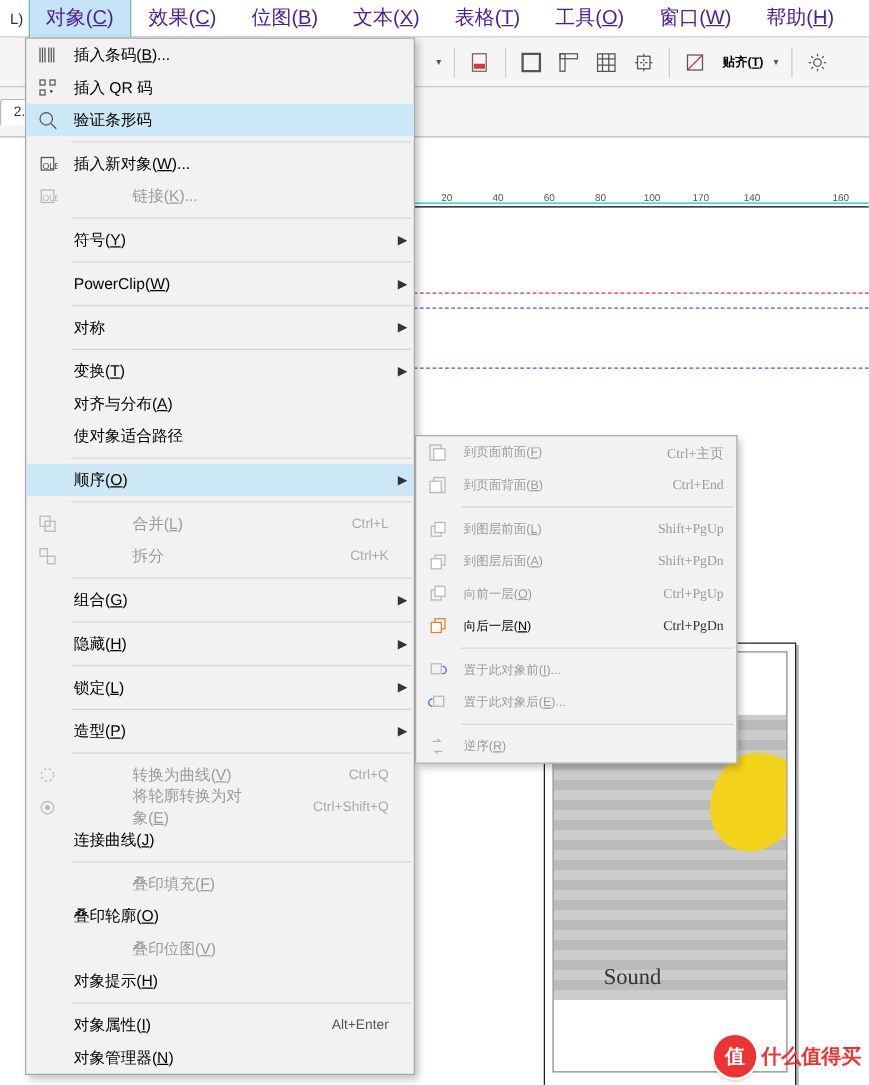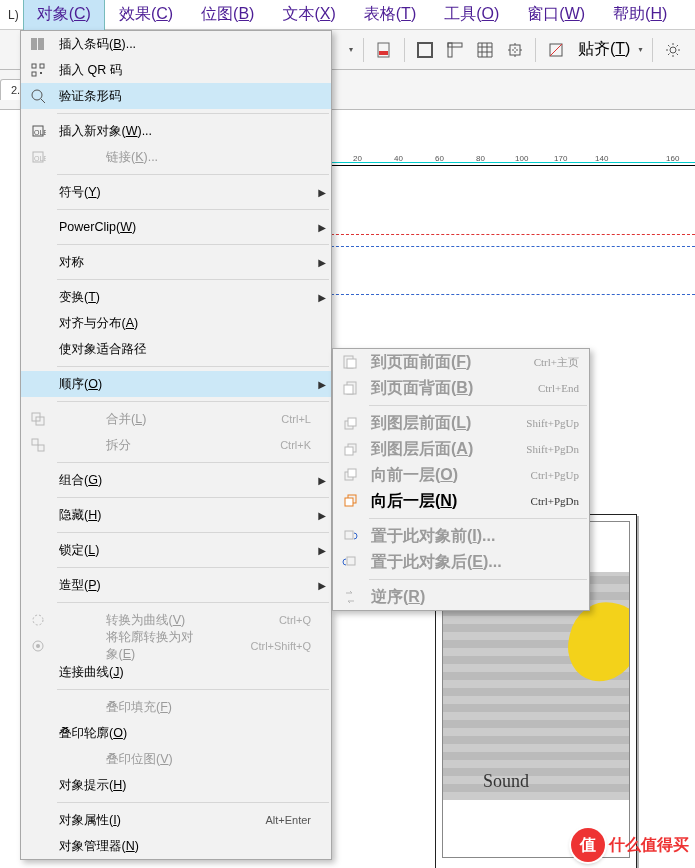--- a/index.html
+++ b/index.html
@@ -46,21 +46,21 @@
 .menu-panel .label .u { text-decoration:underline; }
 .menu-panel .shortcut { font-size:11px; color:#555; padding-right:20px; }
 .menu-panel .row.disabled .shortcut { color:#aaa;text-align:right; }
 .menu-panel .arrow { width:18px; text-align:center; font-size:10px; color:#333; }
 .menu-panel .sep { height:1px; background:#d6d6d6; margin:4px 2px 4px 36px; }
 
 .submenu { position:absolute; top:348px; left:332px; width:258px; background:#f2f2f2; border:1px solid #a8a8a8; box-shadow:3px 3px 6px rgba(0,0,0,0.25); z-index:11; }
 .submenu .row { display:flex; align-items:center; height:26px; position:relative; color:#9b9b9b; }
 .submenu .row.enabled { color:#000; }
 .submenu .icon-col { width:34px; display:flex; align-items:center; justify-content:center; flex-shrink:0; }
-.submenu .label { flex:1; padding-left:4px; font-size:16px;font-weight:bold; }
+.submenu .label { flex:1; padding-left:4px; font-size:10px; }
 .submenu .label .u { text-decoration:underline; }
 .submenu .shortcut { font-size:11px; padding-right:10px;font-family:Liberation Serif, serif; }
 .submenu .row.enabled .shortcut { color:#333; }
 .submenu .sep { height:1px; background:#d6d6d6; margin:4px 2px 4px 36px; }
 
 .watermark { position:absolute; right:6px; bottom:6px; display:flex; align-items:center; gap:4px; z-index:20; }
 .wm-circle { width:34px; height:34px; border-radius:50%; background:#e33; color:#fff; font-size:16px; font-weight:bold; display:flex; align-items:center; justify-content:center; box-shadow:0 0 0 2px #fff, 0 2px 4px rgba(0,0,0,0.3); }
 .wm-text { color:#e33; font-weight:bold; font-size:16px; }
 
 svg { width:16px; height:16px; }
@@ -112,21 +112,21 @@
         <rect x="3" y="3" width="10" height="10" fill="none" stroke="#555"></rect>
       </svg>
     </div>
   <span class="tb-sep"></span>
   <div class="tb-btn">
       <svg>
         <rect x="2" y="2" width="12" height="12" fill="none" stroke="#555"></rect>
         <line x1="2" y1="14" x2="14" y2="2" stroke="#d33"></line>
       </svg>
     </div>
-  <span style="padding:0 2px 0 6px;font-size:16px;"><span>贴齐</span>(<span style="text-decoration:underline">T</span>)</span>
+  <span style="padding:0 2px 0 6px;font-size:10px;font-weight:bold;"><span>贴齐</span>(<span style="text-decoration:underline">T</span>)</span>
   <span class="tb-dd">▾</span>
   <span class="tb-sep"></span>
   <div class="tb-btn">
       <svg>
         <circle cx="8" cy="8" r="3" fill="none" stroke="#555"></circle>
         <path d="M8 1v2M8 13v2M1 8h2M13 8h2M3 3l1.5 1.5M11.5 11.5L13 13M3 13l1.5-1.5M11.5 4.5L13 3" stroke="#555"></path>
       </svg>
     </div>
 </div>
 <div class="second-row"></div>

